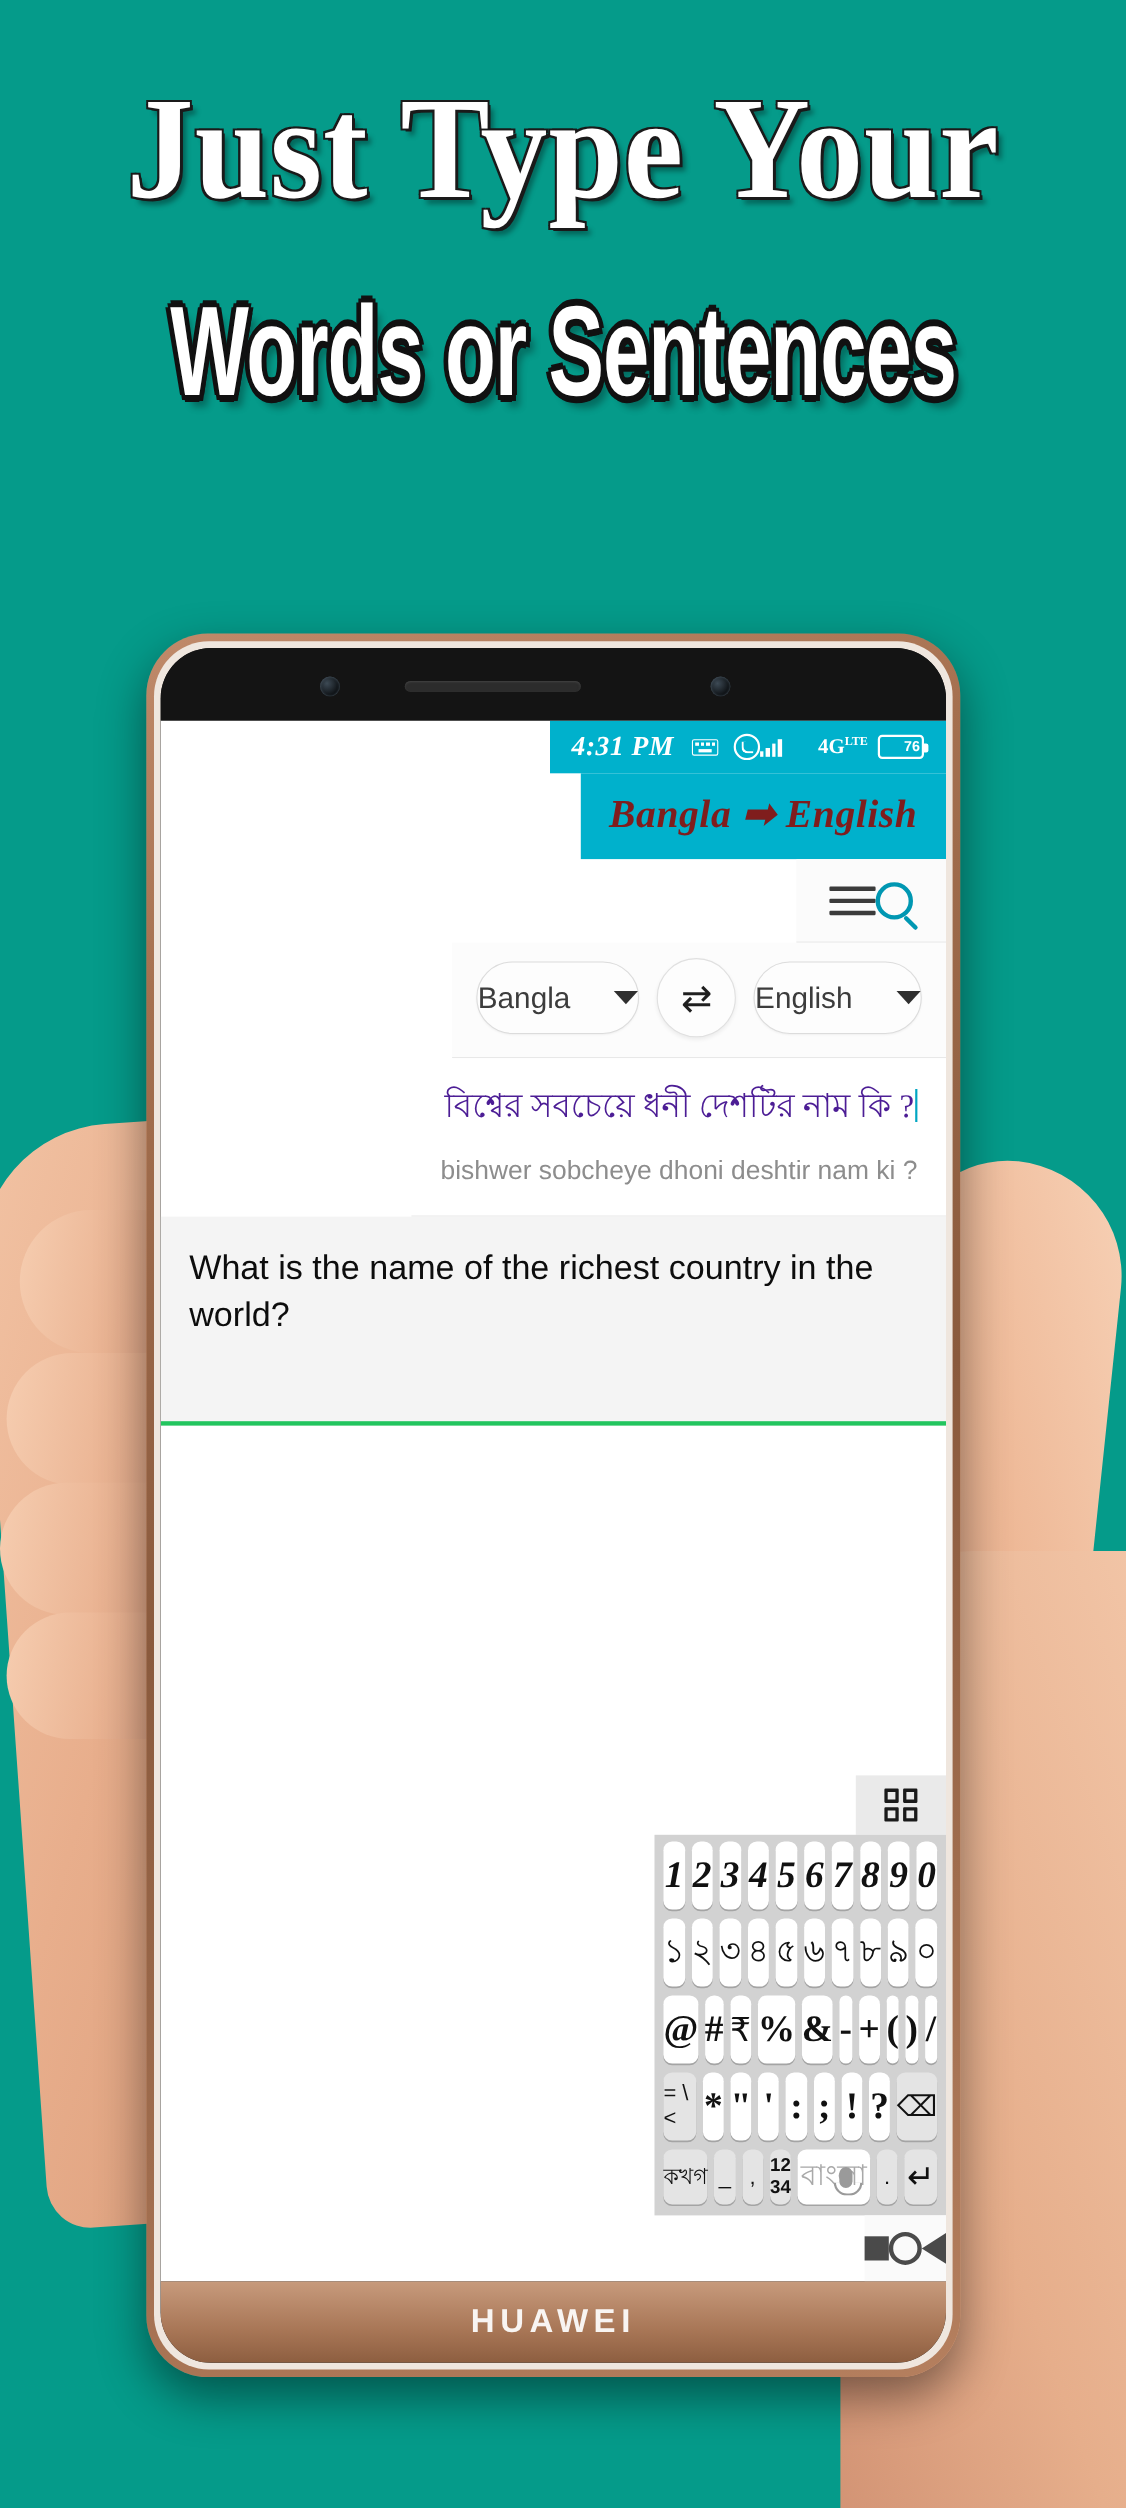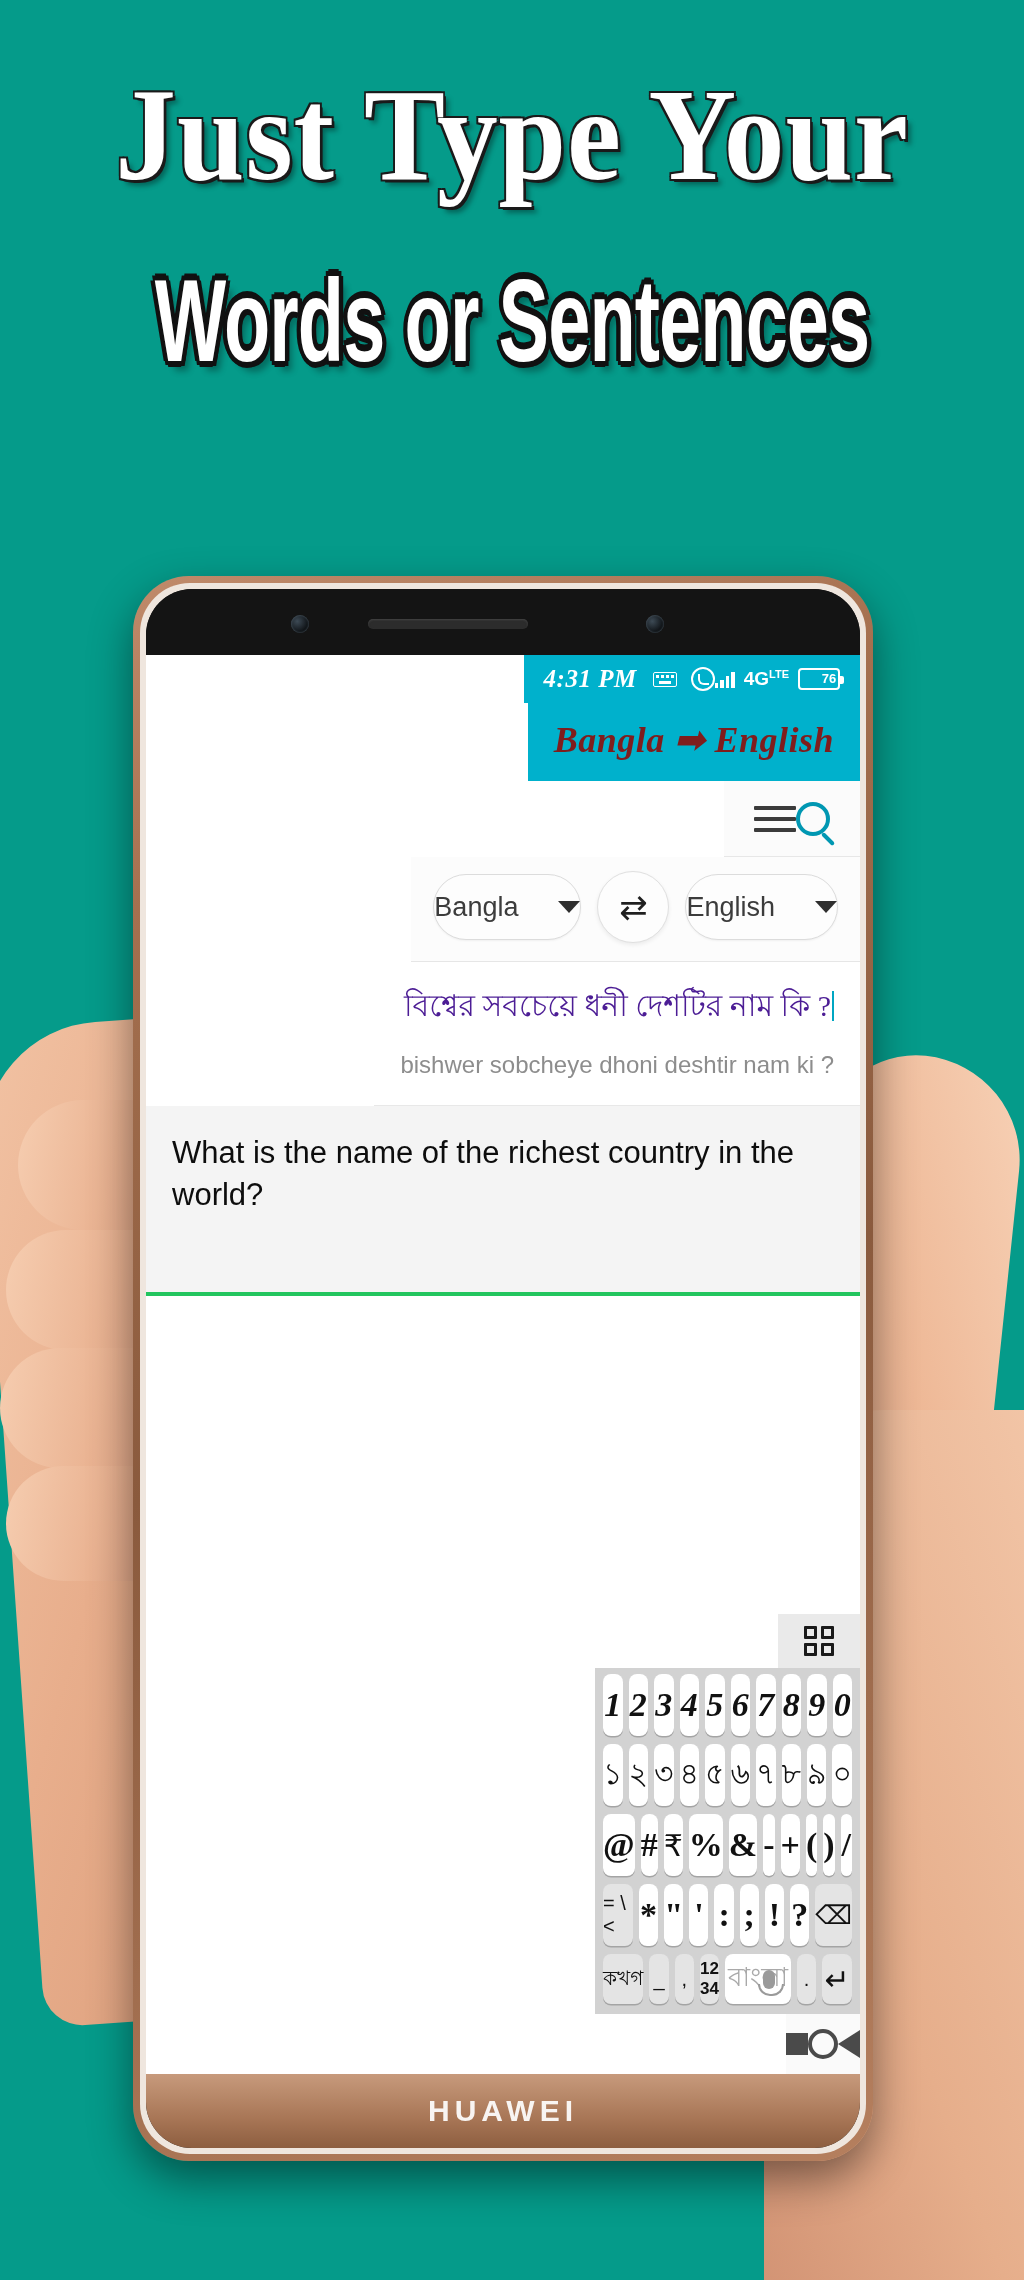--- a/index.html
+++ b/index.html
@@ -236,23 +236,24 @@
     align-items: flex-end;
     gap: 2px;
     height: 18px;
   }
   .sig i { display:block; width: 3.5px; background: #ffffff; }
   .sig i:nth-child(1){height:5px}
   .sig i:nth-child(2){height:8px}
   .sig i:nth-child(3){height:12px}
   .sig i:nth-child(4){height:16px}
   .net-label {
-    font-family: Liberation Sans, sans-serif;
+    font-family: Liberation Serif, serif;
     font-size: 19px;
     font-weight: 700;
+    margin-left: 24px;
   }
   .net-sub { font-size: 11px; vertical-align: super; }
   .batt {
     width: 42px; height: 22px;
     border: 2px solid #ffffff;
     border-radius: 4px;
     position: relative;
     display: flex;
     align-items: center;
     justify-content: center;

